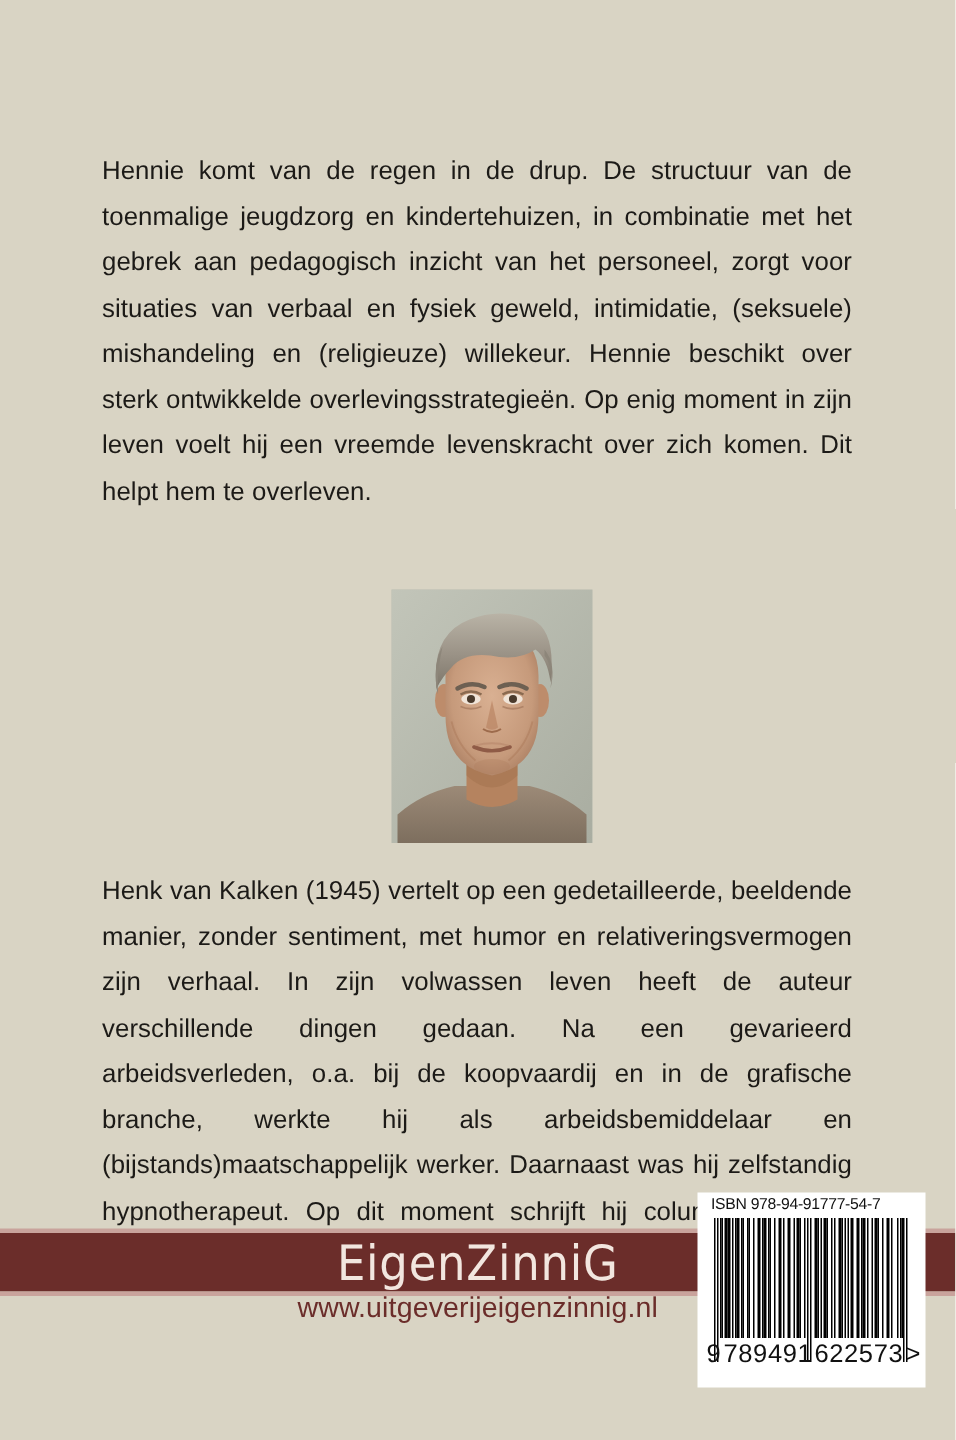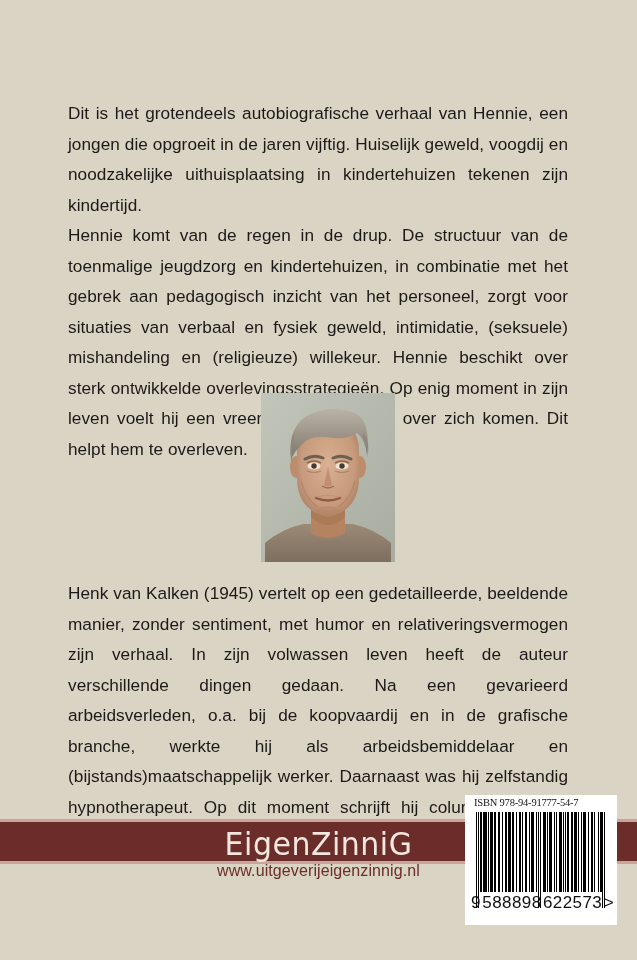--- a/index.html
+++ b/index.html
@@ -103,21 +103,21 @@
     pointer-events: none;
   }
 
   .logo-url {
     position: absolute;
     left: 0;
     top: 862px;
     width: 637px;
     text-align: center;
     color: #6b2d2a;
-    font-size: 16px;
+    font-size: 19px;
     letter-spacing: 0.1px;
   }
 
   
   .barcode-box {
     position: absolute;
     left: 465px;
     top: 795px;
     width: 152px;
     height: 130px;
@@ -125,21 +125,21 @@
     z-index: 5;
   }
   .isbn-line {
     position: absolute;
     left: 9px;
     top: 2px;
     font-size: 10.5px;
     color: #111;
     letter-spacing: -0.2px;
     white-space: nowrap;
-    font-family: Liberation Serif, serif;
+    font-family: Liberation Sans, sans-serif;
   }
   .bars {
     position: absolute;
     left: 11px;
     top: 17px;
     width: 130px;
     height: 80px;
     display: flex;
     align-items: stretch;
   }
@@ -160,21 +160,20 @@
     display: flex;
     justify-content: space-between;
   }
 </style>
 </head>
 <body>
 
 <div id="cover">
 
   <div class="text-block">
-    <p class="para">Dit is het grotendeels autobiografische verhaal van Hennie, een jongen die opgroeit in de jaren vijftig. Huiselijk geweld, voogdij en noodzakelijke uithuisplaatsing in kindertehuizen tekenen zijn kindertijd.</p>
     <p class="para">Hennie komt van de regen in de drup. De structuur van de toenmalige jeugdzorg en kindertehuizen, in combinatie met het gebrek aan pedagogisch inzicht van het personeel, zorgt voor situaties van verbaal en fysiek geweld, intimidatie, (seksuele) mishandeling en (religieuze) willekeur. Hennie beschikt over sterk ontwikkelde overlevingsstrategieën. Op enig moment in zijn leven voelt hij een vreemde levenskracht over zich komen. Dit helpt hem te overleven.</p>
   </div>
 
   <div class="portrait-wrap">
     <svg class="portrait" viewBox="0 0 134 169" preserveAspectRatio="xMidYMid slice">
       <defs>
         <linearGradient id="bgGrad" x1="0" y1="0" x2="1" y2="1">
           <stop offset="0%" stop-color="#c2c5b9"></stop>
           <stop offset="100%" stop-color="#a9ada1"></stop>
         </linearGradient>
@@ -375,19 +374,19 @@
         <span class="g" style="width: 1.00775px;"></span>
         <span class="w" style="width: 1.00775px;"></span>
         <span class="g" style="width: 1.00775px;"></span>
         <span class="g" style="width: 1.00775px;"></span>
         <span class="g" style="width: 1.00775px; height: 96px;"></span>
         <span class="w" style="width: 1.00775px; height: 96px;"></span>
         <span class="g" style="width: 1.00775px; height: 96px;"></span>
       </div>
     <div class="barcode-digits">
       <span>9</span>
-      <span>588898</span>
+      <span>789491</span>
       <span>622573</span>
       <span>&gt;</span>
     </div>
   </div>
 
 </div>
 
 </body></html>

